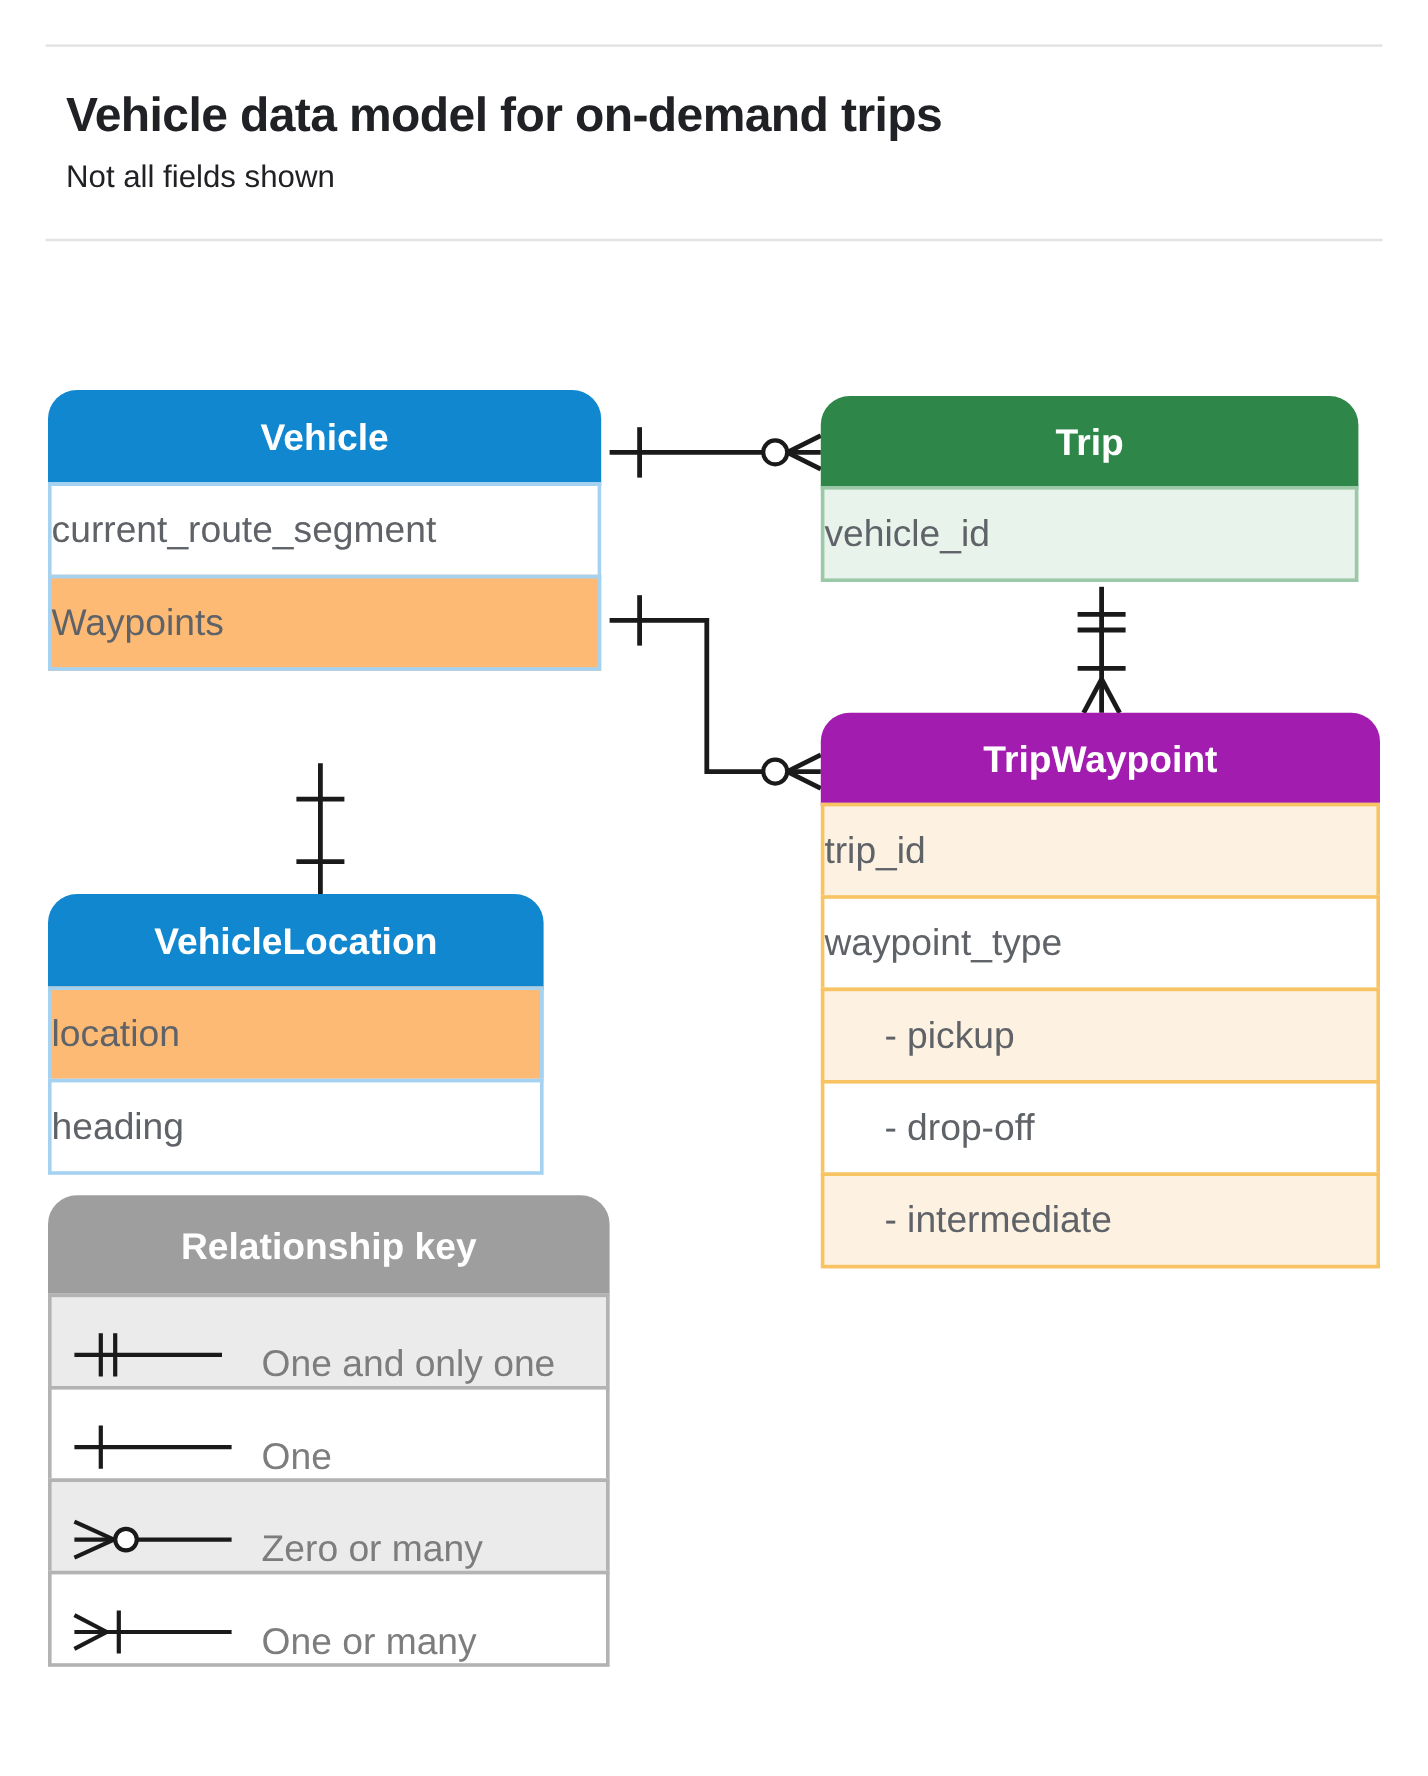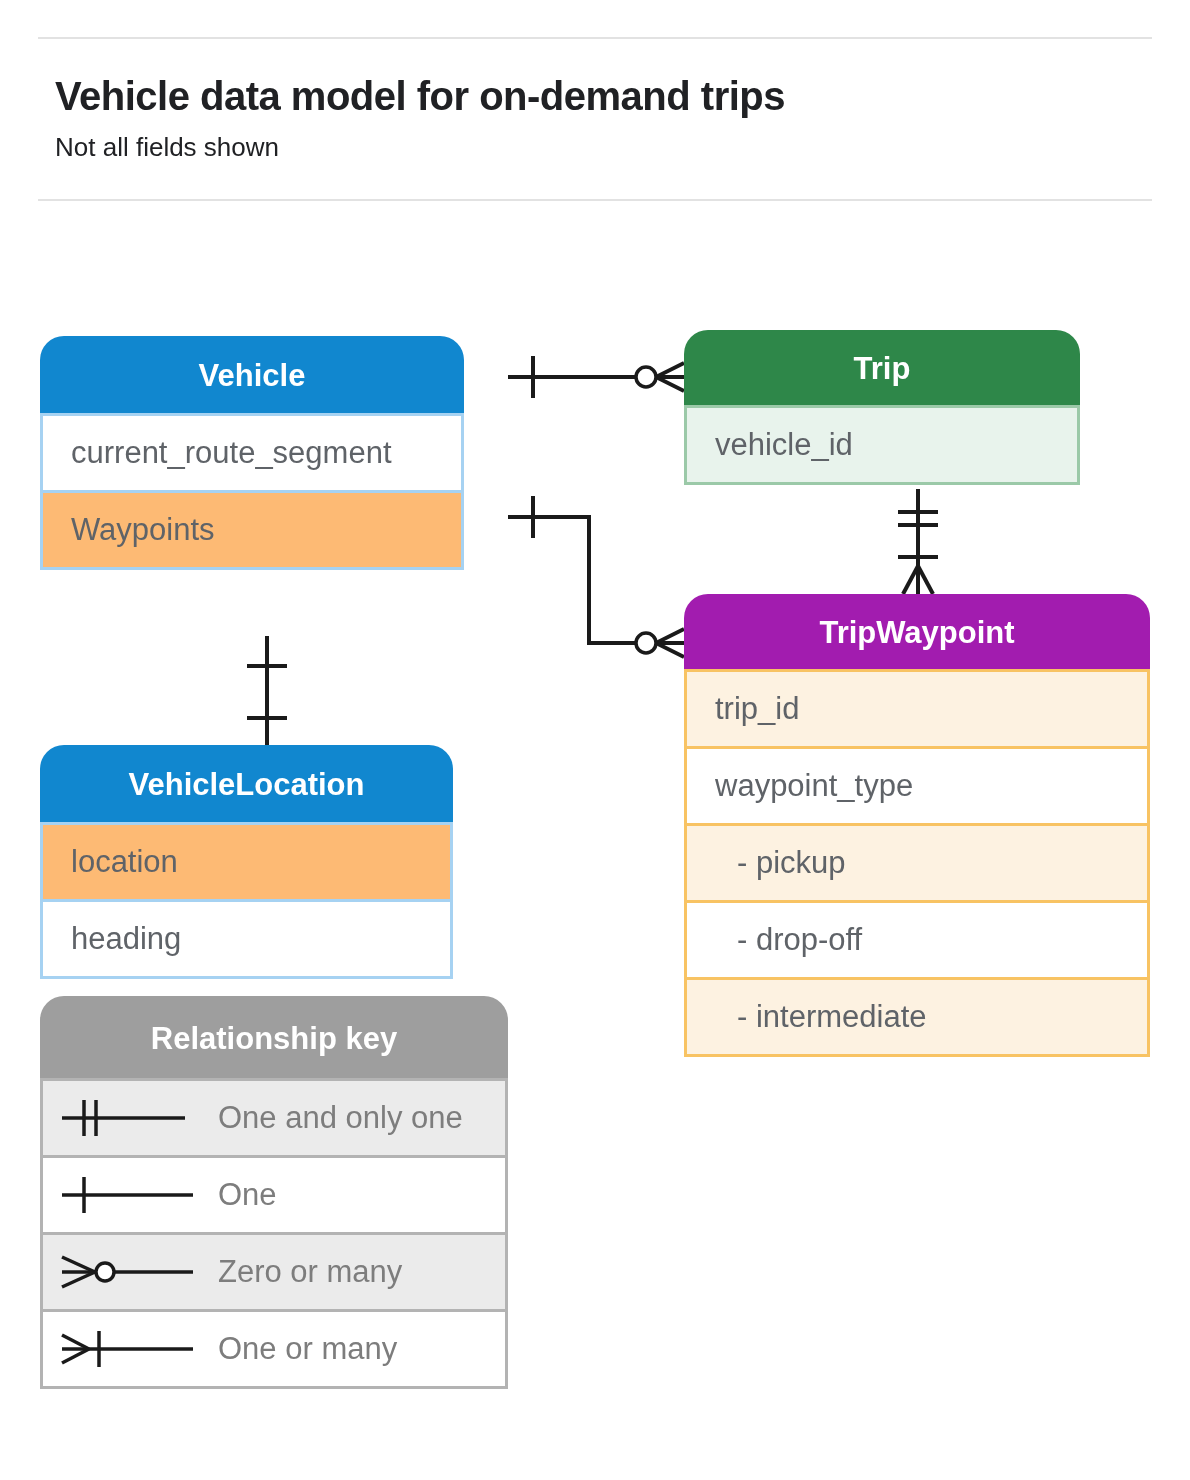--- a/index.html
+++ b/index.html
@@ -13,39 +13,39 @@
   .page-title{position:absolute;left:55px;top:74px;margin:0;font-size:40px;font-weight:700;color:#202124;letter-spacing:-0.5px;}
   .page-subtitle{position:absolute;left:55px;top:132px;font-size:26px;color:#202124;}
 
   .etable{position:absolute;}
   .thead{
     height:80px;border-radius:24px 24px 0 0;display:flex;align-items:center;justify-content:center;
     color:#ffffff;font-size:31px;font-weight:700;box-sizing:border-box;
   }
   .row{
     box-sizing:border-box;height:80px;display:flex;align-items:center;
-    padding-left:28px;font-size:31px;color:#5f6368;background:#ffffff;
+    font-size:31px;color:#5f6368;background:#ffffff;
     border:3px solid;margin-top:-3px;
   }
   .row:first-of-type{margin-top:0;}
   .row.sub{padding-left:50px;}
 
   .t-blue  .thead{background:#1187cf;}
   .t-blue  .row{border-color:#a6d2f2;}
   .t-blue  .row.tint{background:#fdba74;text-align:center;}
 
   .t-green .thead{background:#2e8749;height:78px;}
   .t-green .row{border-color:#9bc9a8;background:#e8f3ec;}
 
   .t-orange .thead{background:#a21caf;height:78px;}
   .t-orange .row{border-color:#f8c363;}
   .t-orange .row.tint{background:#fdf2e1;}
 
   .t-gray .thead{background:#9e9e9e;height:85px;}
-  .t-gray .row{border-color:#b3b3b3;color:#7d7d7d;padding-left:0;}
+  .t-gray .row{border-color:#b3b3b3;color:#7d7d7d;padding-left:0;align-items:flex-end;}
   .t-gray .row.tint{background:#ebebeb;}
   .legend-sym{position:absolute;left:14px;}
   .legend-row{position:relative;}
   .legend-label{margin-left:175px;}
 
   .connectors{position:absolute;left:0;top:0;pointer-events:none;}
   .connectors *{vector-effect:non-scaling-stroke;}
 </style>
 </head>
 <body>
@@ -86,31 +86,31 @@
       <line x1="918" y1="566" x2="933" y2="594"></line>
     </g>
 
     <g>
       <line x1="267" y1="636" x2="267" y2="745"></line>
       <line x1="247" y1="666" x2="287" y2="666"></line>
       <line x1="247" y1="718" x2="287" y2="718"></line>
     </g>
   </svg>
 
-  <div class="etable t-blue" style="left:40px;top:336px;width:424px">
+  <div class="etable t-blue" style="left:40px;top:325px;width:461px">
     <div class="thead">Vehicle</div>
     <div class="row">
       <span>current_route_segment</span>
     </div>
     <div class="row tint">
       <span>Waypoints</span>
     </div>
   </div>
 
-  <div class="etable t-green" style="left:684px;top:330px;width:396px">
+  <div class="etable t-green" style="left:684px;top:330px;width:448px">
     <div class="thead">Trip</div>
     <div class="row">
       <span>vehicle_id</span>
     </div>
   </div>
 
   <div class="etable t-orange" style="left:684px;top:594px;width:466px">
     <div class="thead">TripWaypoint</div>
     <div class="row tint">
       <span>trip_id</span>

